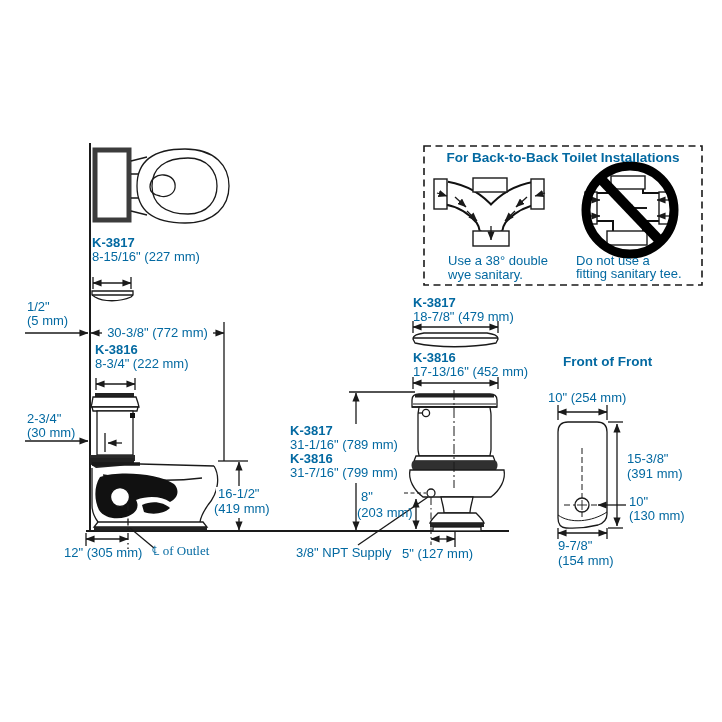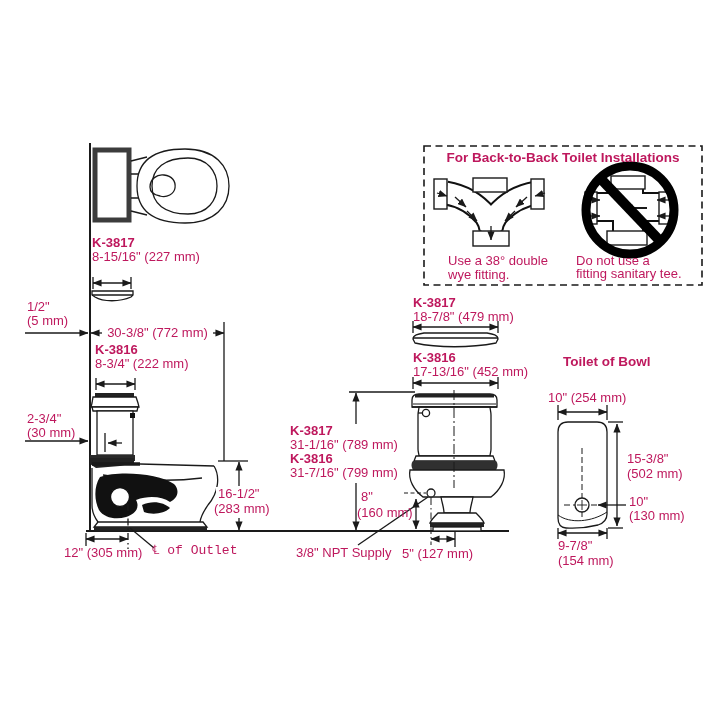--- a/index.html
+++ b/index.html
@@ -1,23 +1,23 @@
 <!DOCTYPE html>
 <html><head>
 <meta charset="utf-8">
 <style>
   html,body{margin:0;padding:0;background:#fff;}
   .canvas{position:relative;width:722px;height:722px;background:#ffffff;overflow:hidden;
           font-family:"Liberation Sans",sans-serif;}
   svg{position:absolute;left:0;top:0;}
-  .lbl{position:absolute;font-size:13px;line-height:1.12;color:#be185d;white-space:nowrap;z-index:5;}
+  .lbl{position:absolute;font-size:13px;line-height:1.12;color:#0369a1;white-space:nowrap;z-index:5;}
   .b{font-weight:bold;}
   .ctr{text-align:center;}
   .bg{background:#fff;padding:0 2px;}
-  .outlet{font-family:Liberation Mono, monospace;}
+  .outlet{font-family:Liberation Serif, serif;}
   .title-lg{font-size:13.5px;}
 </style>
 </head>
 <body>
 
 <div class="canvas">
 
 <svg width="722" height="722" viewBox="0 0 722 722">
   <defs>
     <marker id="ah" viewBox="0 0 10 8" markerWidth="9" markerHeight="7.2" refX="9.5" refY="4" orient="auto-start-reverse" markerUnits="userSpaceOnUse">
@@ -222,48 +222,48 @@
 
 <div class="lbl ctr" style="left:101px;top:326px;width:113px">30-3/8" (772 mm)</div>
 
 <div class="lbl b" style="left:95px;top:343px">K-3816</div>
 <div class="lbl" style="left:95px;top:357px">8-3/4" (222 mm)</div>
 
 <div class="lbl" style="left:27px;top:412px">2-3/4"</div>
 <div class="lbl" style="left:27px;top:426px">(30 mm)</div>
 
 <div class="lbl bg" style="left:216px;top:487px">16-1/2"</div>
-<div class="lbl bg" style="left:212px;top:502px">(283 mm)</div>
+<div class="lbl bg" style="left:212px;top:502px">(419 mm)</div>
 
 <div class="lbl" style="left:64px;top:546px">12" (305 mm)</div>
 <div class="lbl outlet" style="left:152px;top:544px">℄ of Outlet</div>
 
 <div class="lbl b ctr title-lg" style="left:424px;top:150px;width:278px">For Back-to-Back Toilet Installations</div>
 <div class="lbl" style="left:448px;top:254px">Use a 38° double</div>
-<div class="lbl" style="left:448px;top:268px">wye fitting.</div>
+<div class="lbl" style="left:448px;top:268px">wye sanitary.</div>
 <div class="lbl" style="left:576px;top:254px">Do not use a</div>
 <div class="lbl" style="left:576px;top:267px">fitting sanitary tee.</div>
 
 <div class="lbl b" style="left:413px;top:296px">K-3817</div>
 <div class="lbl" style="left:413px;top:310px">18-7/8" (479 mm)</div>
 <div class="lbl b" style="left:413px;top:351px">K-3816</div>
 <div class="lbl" style="left:413px;top:365px">17-13/16" (452 mm)</div>
 
 <div class="lbl b" style="left:290px;top:424px">K-3817</div>
 <div class="lbl" style="left:290px;top:438px">31-1/16" (789 mm)</div>
 <div class="lbl b" style="left:290px;top:452px">K-3816</div>
 <div class="lbl" style="left:290px;top:466px">31-7/16" (799 mm)</div>
 
 <div class="lbl" style="left:361px;top:490px">8"</div>
-<div class="lbl" style="left:357px;top:506px">(160 mm)</div>
+<div class="lbl" style="left:357px;top:506px">(203 mm)</div>
 <div class="lbl" style="left:296px;top:546px">3/8" NPT Supply</div>
 <div class="lbl" style="left:402px;top:547px">5" (127 mm)</div>
 
-<div class="lbl b title-lg" style="left:563px;top:354px">Toilet of Bowl</div>
+<div class="lbl b title-lg" style="left:563px;top:354px">Front of Front</div>
 <div class="lbl" style="left:548px;top:391px">10" (254 mm)</div>
 <div class="lbl" style="left:627px;top:452px">15-3/8"</div>
-<div class="lbl" style="left:627px;top:467px">(502 mm)</div>
+<div class="lbl" style="left:627px;top:467px">(391 mm)</div>
 <div class="lbl" style="left:629px;top:495px">10"</div>
 <div class="lbl" style="left:629px;top:509px">(130 mm)</div>
 <div class="lbl" style="left:558px;top:539px">9-7/8"</div>
 <div class="lbl" style="left:558px;top:554px">(154 mm)</div>
 
 </div>
 
 </body></html>

